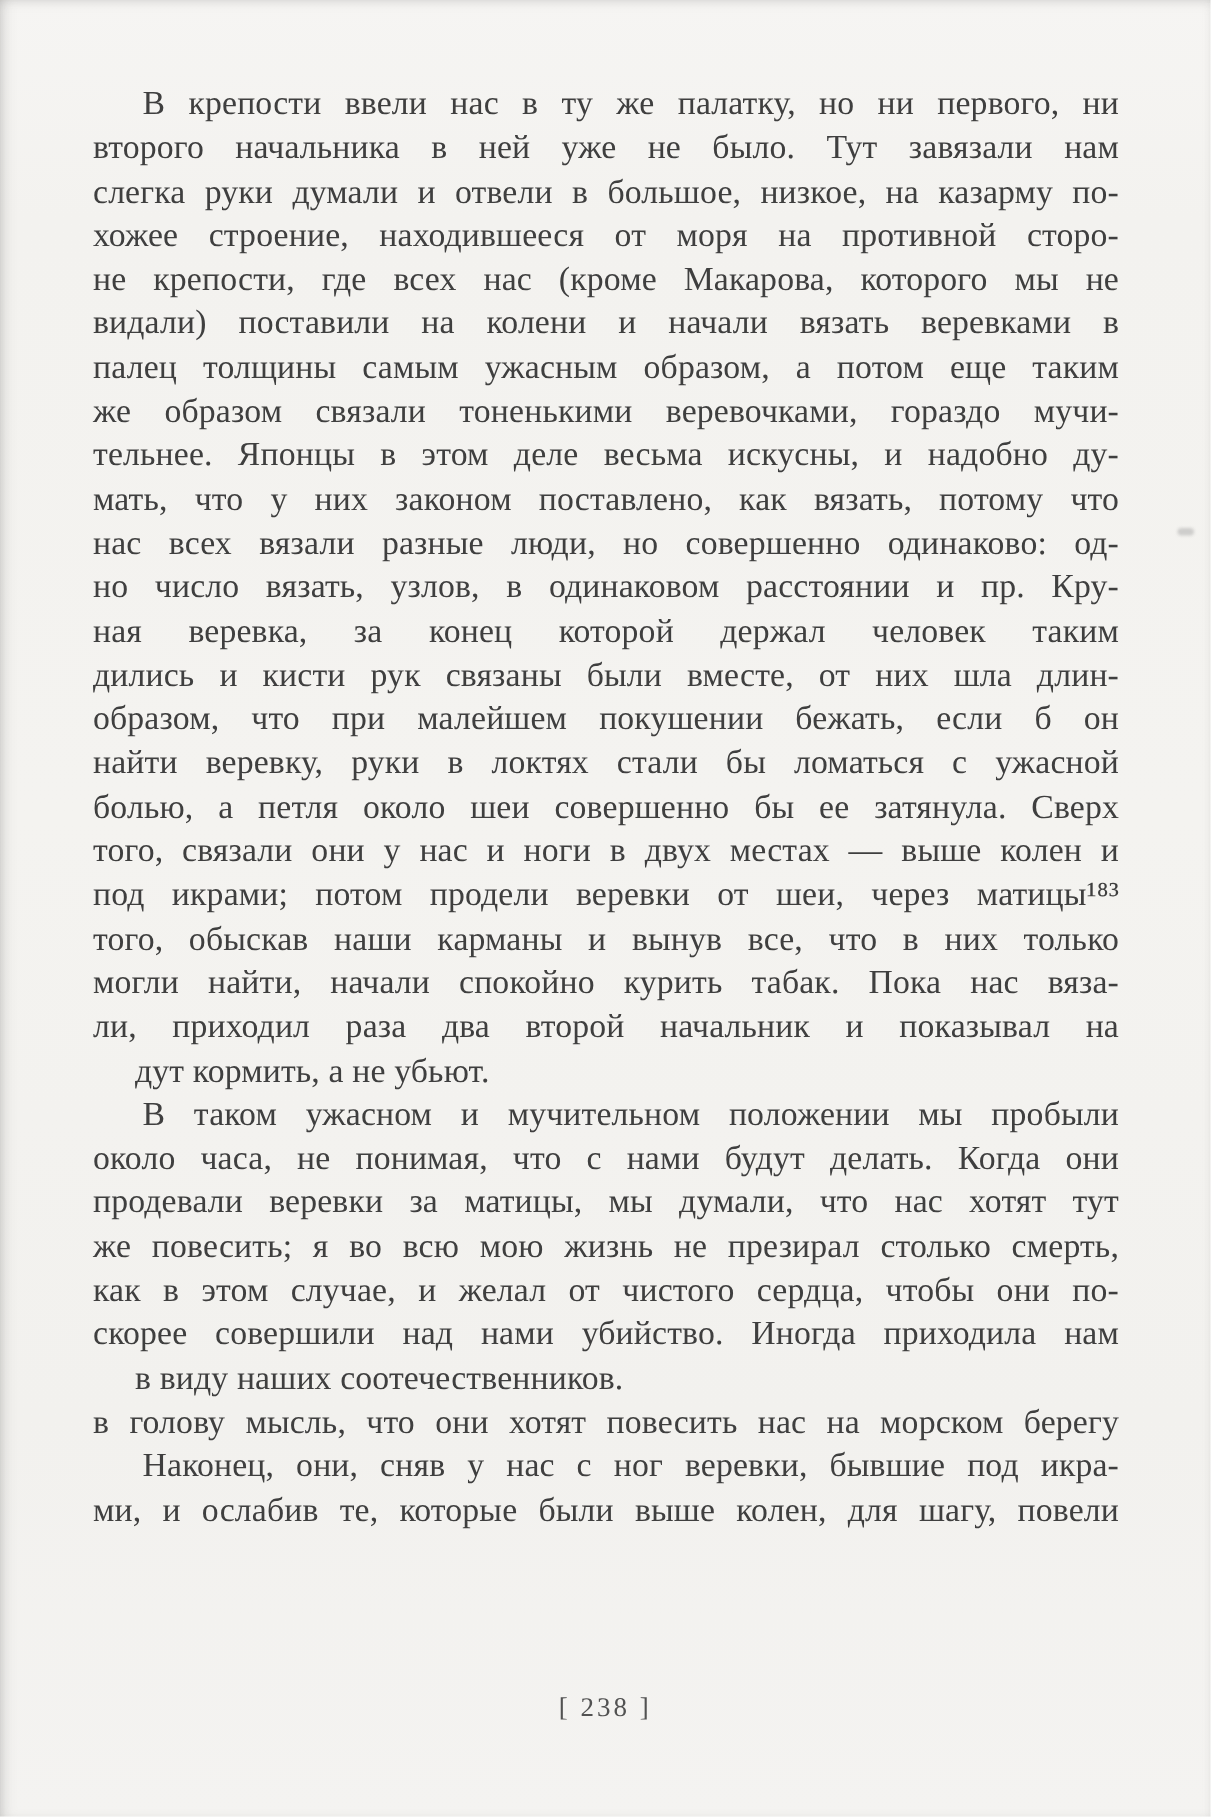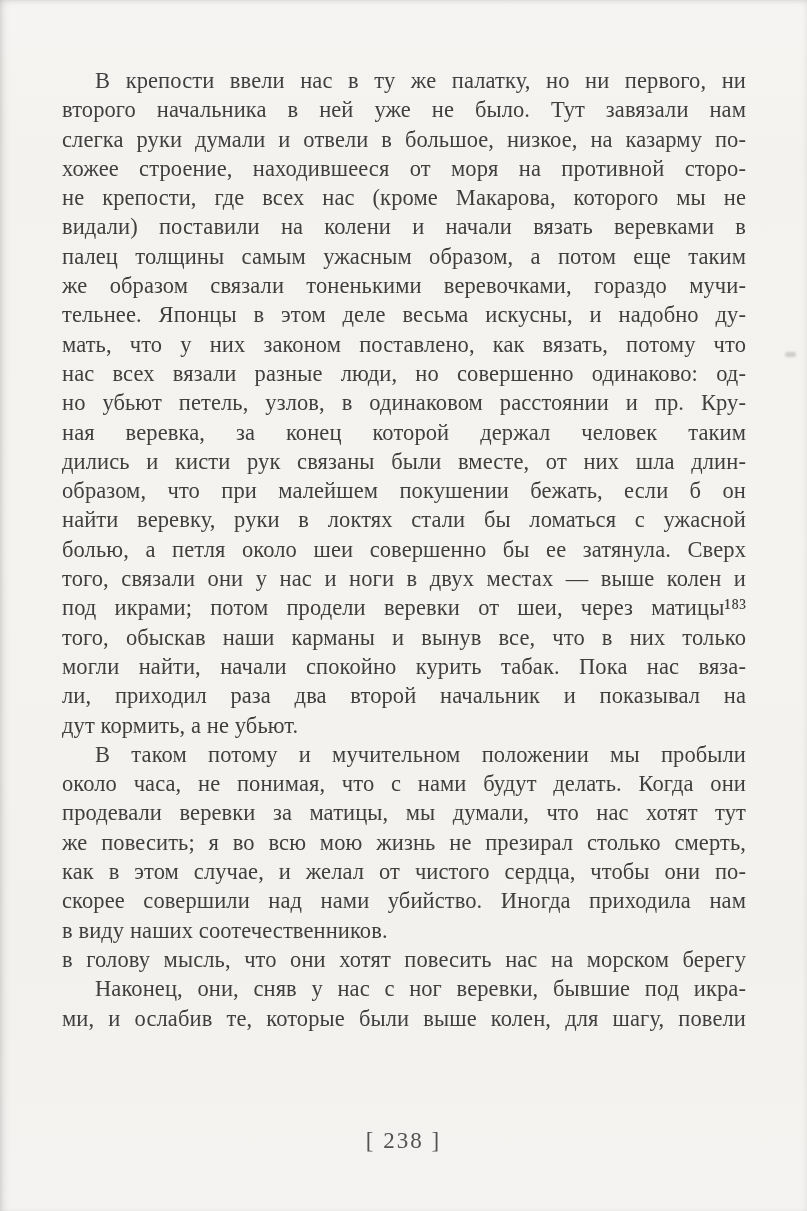--- a/index.html
+++ b/index.html
@@ -20,50 +20,51 @@
     inset: 0;
     pointer-events: none;
     box-shadow:
       inset 6px 0 10px -6px rgba(90,90,90,0.35),
       inset 0 5px 9px -6px rgba(120,120,120,0.30),
       inset -4px 0 8px -6px rgba(140,140,140,0.20);
   }
   .text-block {
     position: absolute;
     left: 62px;
-    top: 66px;
+    top: 54px;
     width: 684px;
     color: #3f3f3f;
     font-size: 22.5px;
     line-height: 29.3px;
     letter-spacing: 0.1px;
   }
   .paragraph {
     margin: 0;
   }
   .line {
     text-align: justify;
     text-align-last: justify;
     white-space: normal;
     height: 29.3px;
   }
   .line.first {
     text-indent: 33px;
   }
   .line.unjust {
     text-align-last: left;
+    margin-left: 28px;
   }
   .page-number {
     position: absolute;
     left: 0;
     width: 807px;
     top: 1128px;
     text-align: center;
     color: #525252;
-    font-size: 23px;
+    font-size: 18px;
     letter-spacing: 2px;
   }
   .scan-artifact {
     position: absolute;
     left: 785px;
     top: 352px;
     width: 11px;
     height: 5px;
     border-radius: 3px;
     background: rgba(160,160,160,0.45);
@@ -81,35 +82,35 @@
         <div class="line">второго начальника в ней уже не было. Тут завязали нам</div>
         <div class="line">слегка руки думали и отвели в большое, низкое, на казарму по-</div>
         <div class="line">хожее строение, находившееся от моря на противной сторо-</div>
         <div class="line">не крепости, где всех нас (кроме Макарова, которого мы не</div>
         <div class="line">видали) поставили на колени и начали вязать веревками в</div>
         <div class="line">палец толщины самым ужасным образом, а потом еще таким</div>
         <div class="line">же образом связали тоненькими веревочками, гораздо мучи-</div>
         <div class="line">тельнее. Японцы в этом деле весьма искусны, и надобно ду-</div>
         <div class="line">мать, что у них законом поставлено, как вязать, потому что</div>
         <div class="line">нас всех вязали разные люди, но совершенно одинаково: од-</div>
-        <div class="line">но убьют петель, узлов, в одинаковом расстоянии и пр. Кру-</div>
+        <div class="line">но число вязать, узлов, в одинаковом расстоянии и пр. Кру-</div>
         <div class="line">ная веревка, за конец которой держал человек таким</div>
         <div class="line">дились и кисти рук связаны были вместе, от них шла длин-</div>
         <div class="line">образом, что при малейшем покушении бежать, если б он</div>
         <div class="line">найти веревку, руки в локтях стали бы ломаться с ужасной</div>
         <div class="line">болью, а петля около шеи совершенно бы ее затянула. Сверх</div>
         <div class="line">того, связали они у нас и ноги в двух местах — выше колен и</div>
         <div class="line">под икрами; потом продели веревки от шеи, через матицы¹⁸³</div>
         <div class="line">того, обыскав наши карманы и вынув все, что в них только</div>
         <div class="line">могли найти, начали спокойно курить табак. Пока нас вяза-</div>
         <div class="line">ли, приходил раза два второй начальник и показывал на</div>
         <div class="line unjust">дут кормить, а не убьют.</div>
       </div>
       <div class="paragraph">
-        <div class="line first">В таком потому и мучительном положении мы пробыли</div>
+        <div class="line first">В таком ужасном и мучительном положении мы пробыли</div>
         <div class="line">около часа, не понимая, что с нами будут делать. Когда они</div>
         <div class="line">продевали веревки за матицы, мы думали, что нас хотят тут</div>
         <div class="line">же повесить; я во всю мою жизнь не презирал столько смерть,</div>
         <div class="line">как в этом случае, и желал от чистого сердца, чтобы они по-</div>
         <div class="line">скорее совершили над нами убийство. Иногда приходила нам</div>
         <div class="line unjust">в виду наших соотечественников.</div>
         <div class="line">в голову мысль, что они хотят повесить нас на морском берегу</div>
       </div>
       <div class="paragraph">
         <div class="line first">Наконец, они, сняв у нас с ног веревки, бывшие под икра-</div>

